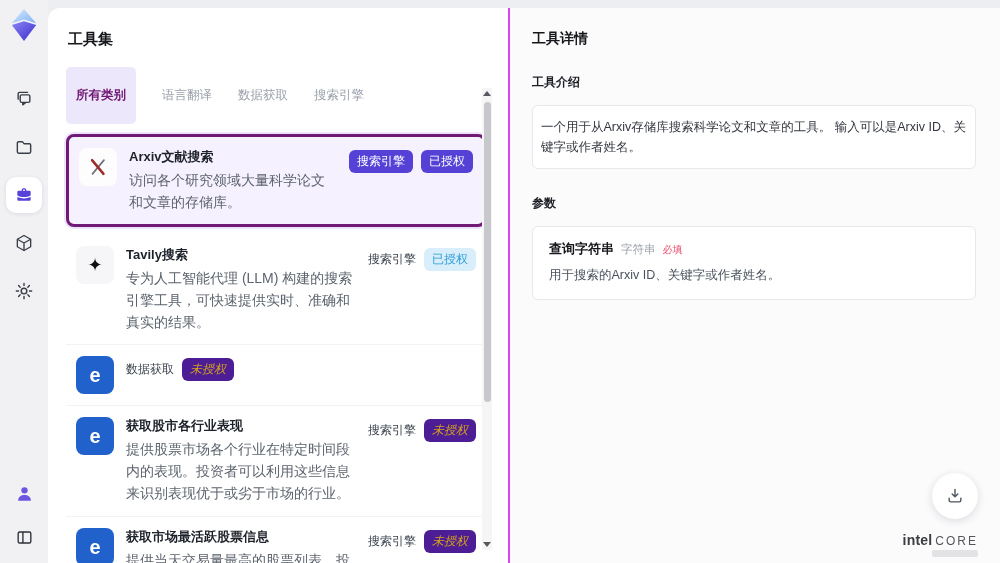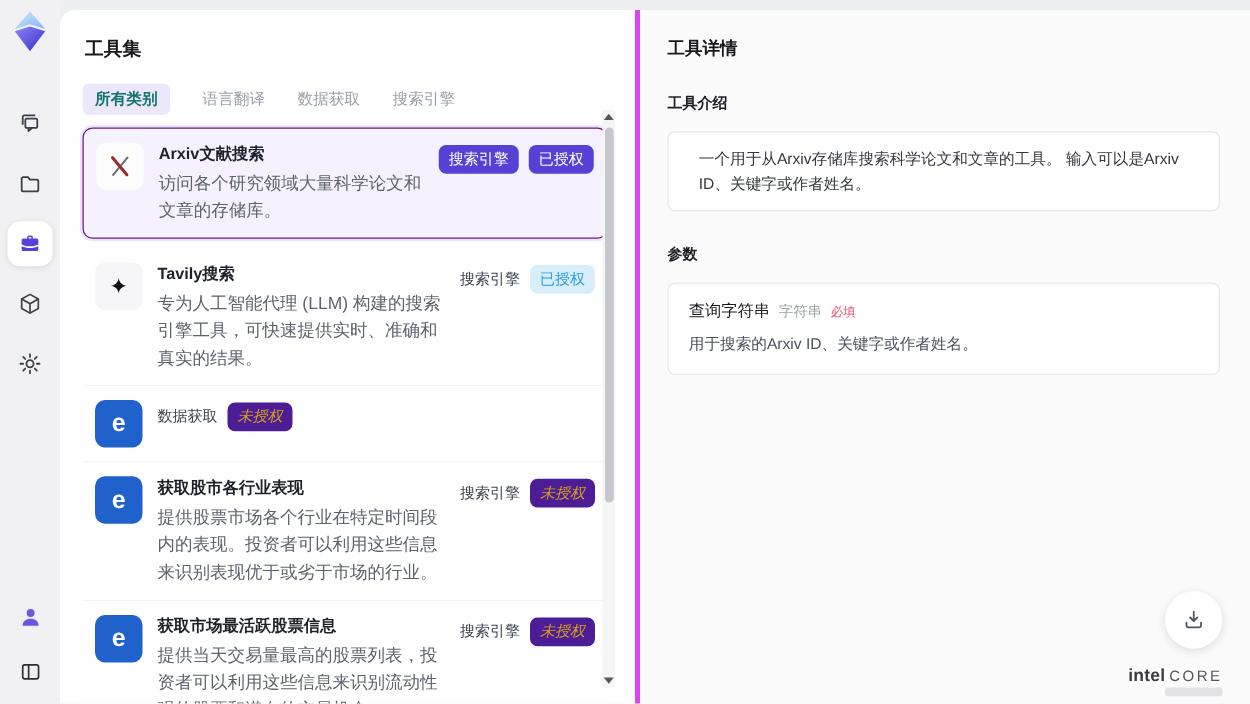--- a/index.html
+++ b/index.html
@@ -15,25 +15,25 @@
   .rail-bottom { position:absolute; bottom:8px; display:flex; flex-direction:column; gap:8px; align-items:center; }
 
   
   .card { position:absolute; left:48px; top:8px; width:952px; height:555px; background:#ffffff; border-top-left-radius:12px; overflow:hidden; }
 
   
   .list-panel { position:absolute; left:0; top:0; width:460px; height:468px; padding:16px 0 0 18px; }
   .page-title { font-size:15px; font-weight:bold; color:#17181c; margin:6px 0 18px 2px; }
   .tabs { display:flex; align-items:center; gap:26px; font-size:12.5px; color:#9aa0aa; margin-bottom:10px; }
   .tab { cursor:pointer; white-space:nowrap; }
-  .tab.active { background:#ece7fa; color:#0f766e; font-weight:bold; padding:4px 10px; border-radius:5px; }
+  .tab.active { background:#ece7fa; color:#701a75; font-weight:bold; padding:20px 10px; border-radius:5px; }
 
   .tool-list { width:420px; }
   .tool-item { display:flex; gap:12px; padding:11px 10px; border-bottom:1px solid #f2f3f5; cursor:pointer; background:#fff; }
-  .tool-item.selected { border:1px solid #701a75; box-shadow:0 0 0 2px #ece4fc; background:#f6f1fe; border-radius:8px; margin-bottom:8px; }
+  .tool-item.selected { border:3px solid #701a75; box-shadow:0 0 0 2px #ece4fc; background:#f6f1fe; border-radius:8px; margin-bottom:8px; }
   .tool-icon { flex:none; width:38px; height:38px; border-radius:8px; background:#f6f6f8; display:flex; align-items:center; justify-content:center; overflow:hidden; }
   .tool-icon.white { background:#fdfdfd; }
   .tool-icon.blue { background:#2161cc; }
   .tool-icon .e-glyph { color:#fff; font-weight:bold; font-size:20px; line-height:1; }
   .tool-icon .star-glyph { color:#101014; font-size:18px; line-height:1; }
   .tool-body { flex:1; min-width:0; }
   .tool-name { font-size:13px; font-weight:bold; color:#1d212a; margin-bottom:4px; }
   .tool-desc { font-size:14px; color:#5d646e; line-height:1.55; }
   .tool-tags { flex:none; display:flex; gap:8px; align-items:flex-start; padding-top:2px; }
   .tag { font-size:12px; padding:3px 8px; border-radius:6px; white-space:nowrap; }
@@ -43,27 +43,27 @@
   .tag.yellow { background:#4c1d95; color:#d5a01c;font-style:italic; }
 
   
   .vscroll { position:absolute; left:434px; top:80px; width:10px; height:462px; background:#f5f5f6; }
   .vscroll .arrow { position:absolute; left:1px; width:0; height:0; border-left:4px solid transparent; border-right:4px solid transparent; }
   .vscroll .up { top:3px; border-bottom:5px solid #55585e; }
   .vscroll .down { bottom:3px; border-top:5px solid #55585e; }
   .vscroll .thumb { position:absolute; left:1.5px; top:14px; width:7px; height:300px; background:#c7c8cc; border-radius:4px; }
 
   
-  .details { position:absolute; left:460px; top:0; width:492px; height:555px; background:#fbfbfc; border-left:4px solid #d946ef; padding:16px 24px 0 22px; }
+  .details { position:absolute; left:460px; top:0; width:492px; height:555px; background:#fbfbfc; border-left:2px solid #d946ef; padding:16px 24px 0 22px; }
   .details-title { font-size:14px; font-weight:bold; color:#17181c; margin:6px 0 26px 0; }
   .section-h { font-size:12px; font-weight:bold; color:#1c1e24; margin-bottom:14px; }
-  .intro-box { background:#fff; border:1px solid #e7e8eb; border-radius:6px; padding:11px 24px; font-size:12.5px; color:#33373f; line-height:1.6; margin-bottom:26px; }
+  .intro-box { background:#fff; border:1px solid #e7e8eb; border-radius:6px; padding:11px 8px; font-size:12.5px; color:#33373f; line-height:1.6; margin-bottom:26px; }
   .param-box { background:#fff; border:1px solid #e7e8eb; border-radius:6px; padding:13px 16px 15px; }
   .param-head { display:flex; align-items:baseline; gap:7px; }
-  .param-name { font-size:13px; font-weight:normal; color:#17181c; }
+  .param-name { font-size:13px; font-weight:bold; color:#17181c; }
   .param-type { font-size:11.5px; color:#9aa0aa; }
   .param-req { font-size:10px; color:#e8506d; }
   .param-desc { font-size:12.5px; color:#4a515c; margin-top:9px; }
 
   
   .fab { position:absolute; right:22px; bottom:44px; width:46px; height:46px; border-radius:50%; background:#fff; box-shadow:0 2px 8px rgba(30,30,50,.14); display:flex; align-items:center; justify-content:center; cursor:pointer; }
   .brand { position:absolute; right:22px; bottom:6px; text-align:right; line-height:1; }
   .brand-row { display:flex; align-items:baseline; gap:3px; justify-content:flex-end; }
   .brand-intel { font-size:14px; font-weight:bold; color:#3c3d41; letter-spacing:.2px;text-align:center; }
   .brand-core { font-size:12px; color:#55565c; letter-spacing:2px; }

